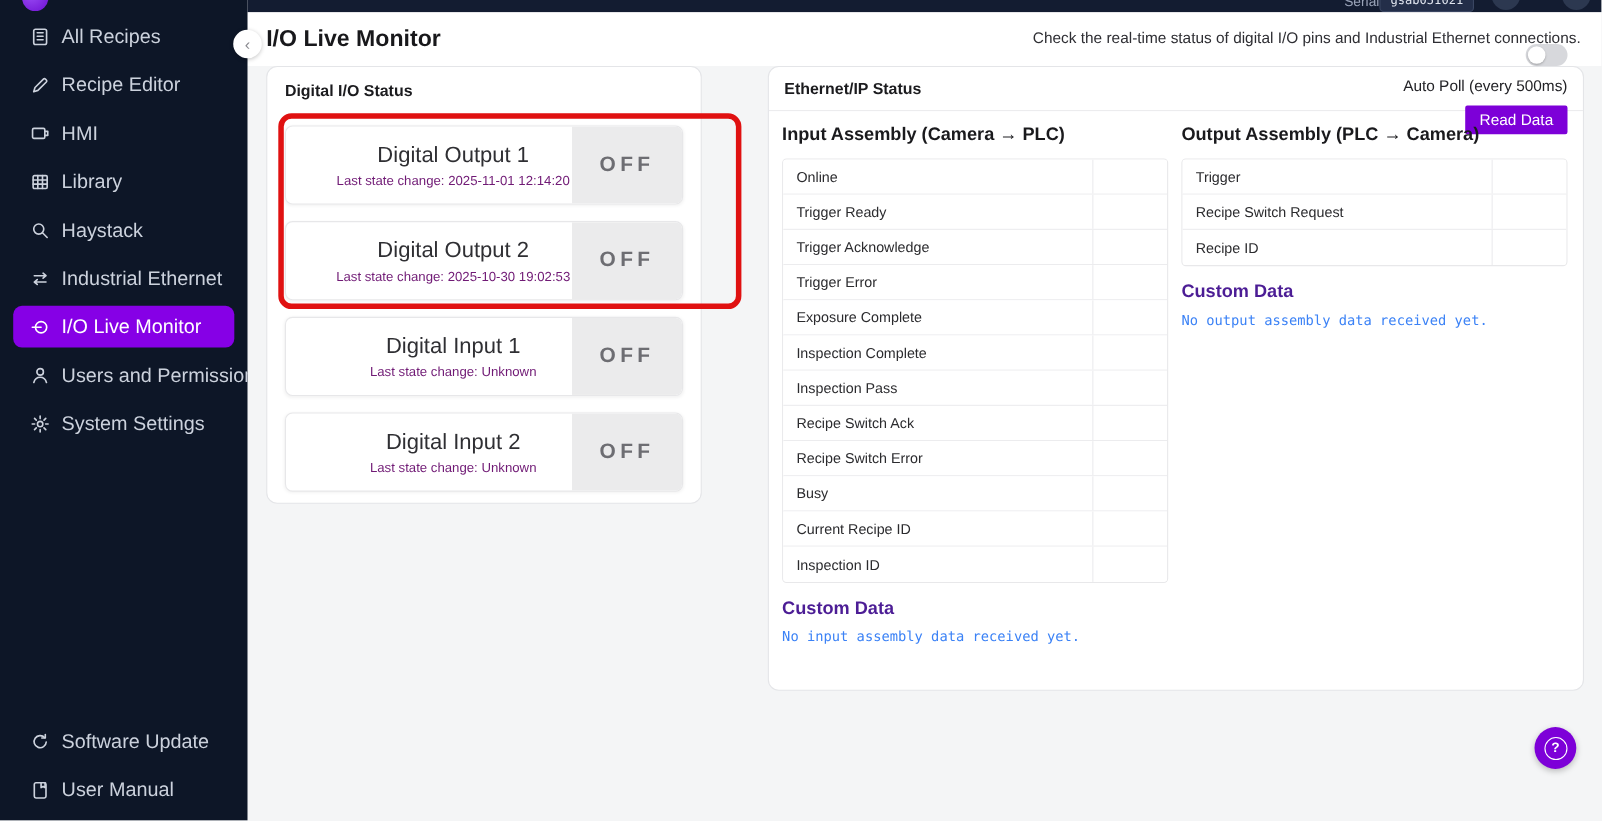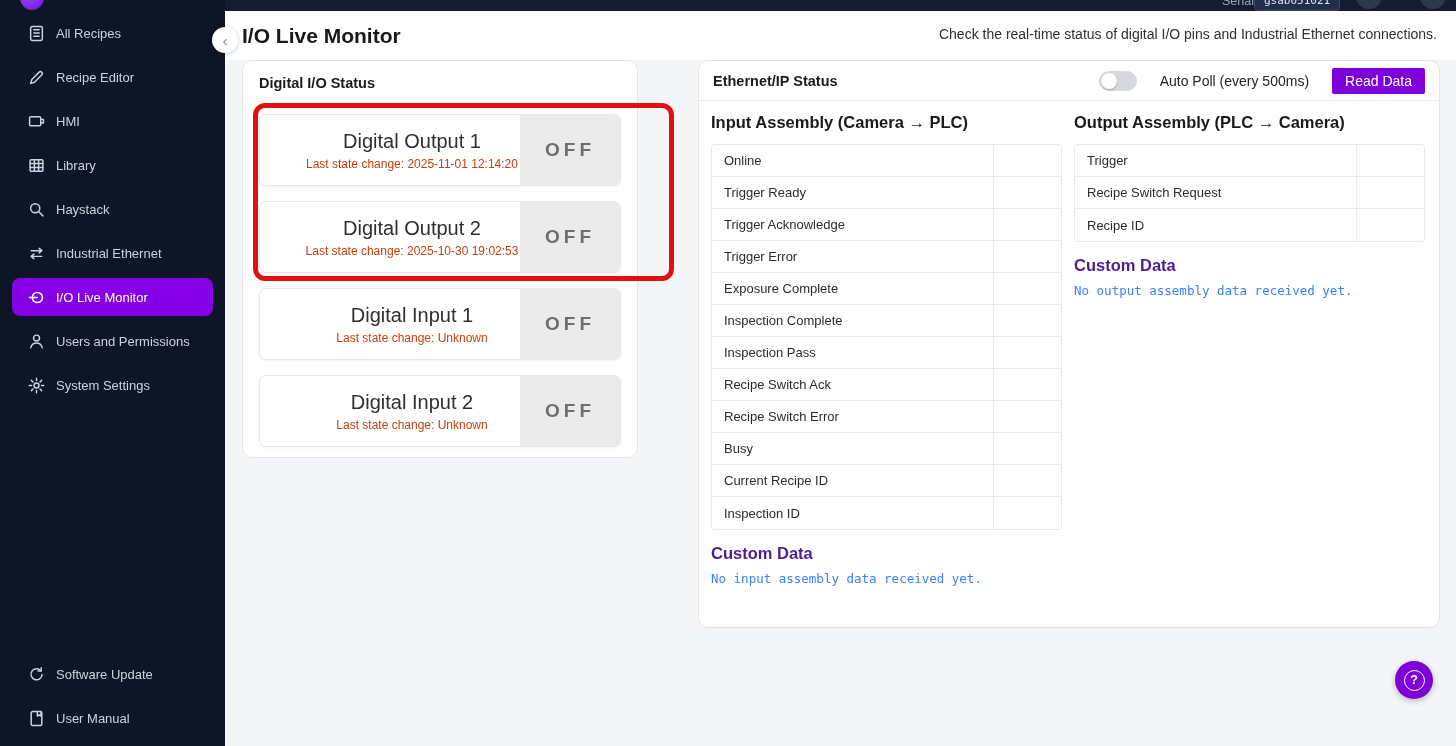--- a/index.html
+++ b/index.html
@@ -10,50 +10,50 @@
   .topbar { position:absolute; left:225px; right:0; top:0; height:11px; background:#131c31; overflow:hidden; z-index:6; }
   .serial-label { position:absolute; left:997px; top:-6px; font-size:12.5px; color:#9aa3b8; }
   .serial-badge { position:absolute; left:1029px; top:-10px; font-family:"DejaVu Sans Mono", monospace; font-size:11px; color:#dfe4ee; background:#232e49; border:1px solid #3a4662; border-radius:4px; padding:3px 9px; }
   .topbar-avatar { position:absolute; top:-17px; width:26px; height:26px; border-radius:50%; background:#2c3850; }
 
   
   .sidebar { position:absolute; left:0; top:0; bottom:0; width:225px; background:#0d1627; overflow:hidden; z-index:5; }
   .logo-dot { position:absolute; left:20px; top:-14px; width:24px; height:24px; border-radius:50%; background:radial-gradient(circle at 35% 35%, #9b4df5, #6d0fd1); }
   .side-nav { position:absolute; left:0; right:0; top:14px; }
   .side-footer { position:absolute; left:0; right:0; bottom:3px; }
-  .nav-item { height:38px; margin:0 12px 6px 12px; border-radius:8px; display:flex; align-items:center; padding-left:16px; color:#ccd2dd; font-size:13px; cursor:pointer; }
+  .nav-item { height:38px; margin:0 12px 6px 12px; border-radius:8px; display:flex; align-items:center; padding-left:16px; color:#ccd2dd; font-size:18px; cursor:pointer; }
   .nav-item.active { background:#8600e6; color:#ffffff; }
   .nav-icon { width:17px; height:17px; margin-right:11px; flex:0 0 auto; display:inline-flex; }
   .nav-icon svg { width:17px; height:17px; stroke:currentColor; fill:none; stroke-width:1.4; stroke-linecap:round; stroke-linejoin:round; }
   .nav-label { white-space:nowrap; }
 
   
   .main { position:absolute; left:225px; right:0; top:11px; bottom:0; background:#f4f5f6; }
   .page-header { position:absolute; left:0; right:0; top:0; height:49px; background:#ffffff; }
   .page-title { position:absolute; left:17px; top:13px; font-size:21px; font-weight:700; color:#18181b; }
   .page-desc { position:absolute; right:19px; top:15px; font-size:14px; color:#2e2e33; }
   .collapse-btn { position:absolute; left:212px; top:27px; width:26px; height:26px; border-radius:50%; background:#ffffff; box-shadow:0 1px 4px rgba(0,0,0,.22); z-index:7; display:flex; align-items:center; justify-content:center; color:#8a8a90; font-size:15px; cursor:pointer; }
 
   .panel { position:absolute; background:#ffffff; border:1px solid #e4e5e8; border-radius:10px; }
   
   .dio-panel { left:17px; top:49px; width:396px; height:398px; }
   .panel-title { padding:14px 16px 0 16px; font-size:14.5px; font-weight:700; color:#1b1b1e; }
   .cards { position:absolute; left:16px; right:16px; top:53px; }
   .io-card { height:72px; margin-bottom:15px; background:#ffffff; border:1px solid #e7e7e9; border-radius:7px; box-shadow:0 1px 3px rgba(0,0,0,.05); display:flex; overflow:hidden;padding-left:44px; }
   .io-left { flex:1; display:flex; flex-direction:column; align-items:center; justify-content:center; }
   .io-name { font-size:20px; color:#2f2f33; }
-  .io-sub { font-size:12px; color:#c2410c; margin-top:4px; }
+  .io-sub { font-size:12px; color:#701a75; margin-top:4px; }
   .io-state { width:100px; background:#ebebec; display:flex; align-items:center; justify-content:center; font-size:19px; font-weight:700; letter-spacing:4px; color:#6d6d72; }
   .annotation { position:absolute; left:10px; top:42px; width:421px; height:178px; border:5px solid #e01111; border-radius:12px; pointer-events:none; z-index:3; }
 
   
   .eth-panel { left:473px; top:49px; width:742px; height:568px; }
   .eth-header { height:40px; border-bottom:1px solid #ececee; display:flex; align-items:center; padding:0 14px; }
   .eth-title { font-size:14.5px; font-weight:700; color:#1b1b1e; flex:1; }
-  .eth-controls { display:flex; align-items:center; gap:23px; }
+  .eth-controls { display:flex; align-items:flex-end; gap:10px;flex-direction:column; }
   .toggle { width:38px; height:20px; border-radius:10px; background:#d7d8dc; position:relative; cursor:pointer; }
   .toggle-knob { position:absolute; left:2px; top:2px; width:16px; height:16px; border-radius:50%; background:#ffffff; box-shadow:0 1px 2px rgba(0,0,0,.25); }
   .toggle-label { font-size:14px; color:#232327; }
   .read-btn { background:#7d00d8; color:#ffffff; border:none; border-radius:2px; font-size:14px; font-family:"Liberation Sans", sans-serif; padding:5px 13px; cursor:pointer; }
   .eth-body { display:flex; gap:12px; padding:8px 14px 0 12px; }
   .eth-col { width:352px; }
   .asm-title { font-size:16.5px; font-weight:700; color:#1a1a1d; margin:4px 0 12px 0; }
   .tbl { border:1px solid #e8e8ea; border-radius:4px; overflow:hidden; }
   .tbl-row { height:32px; display:flex; border-bottom:1px solid #ececee; background:#ffffff; }
   .tbl-row:last-child { border-bottom:none; }

